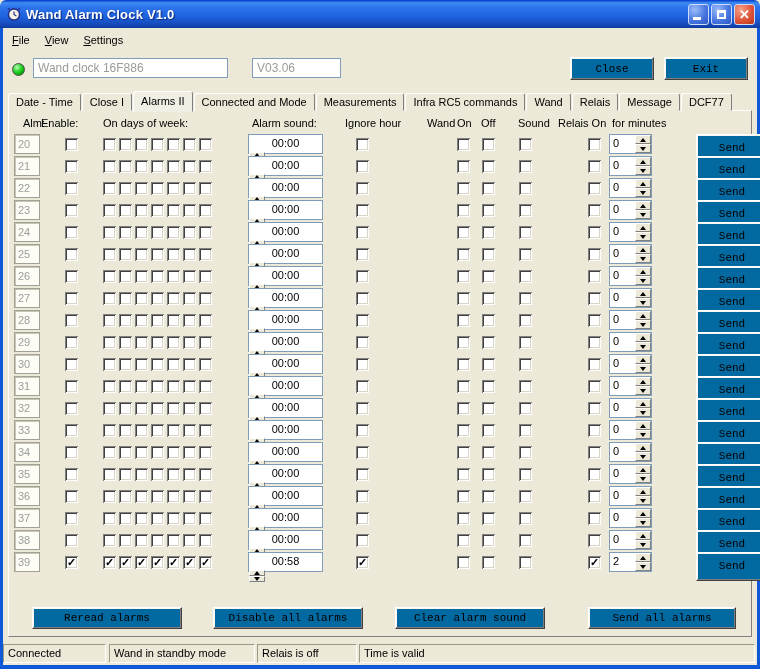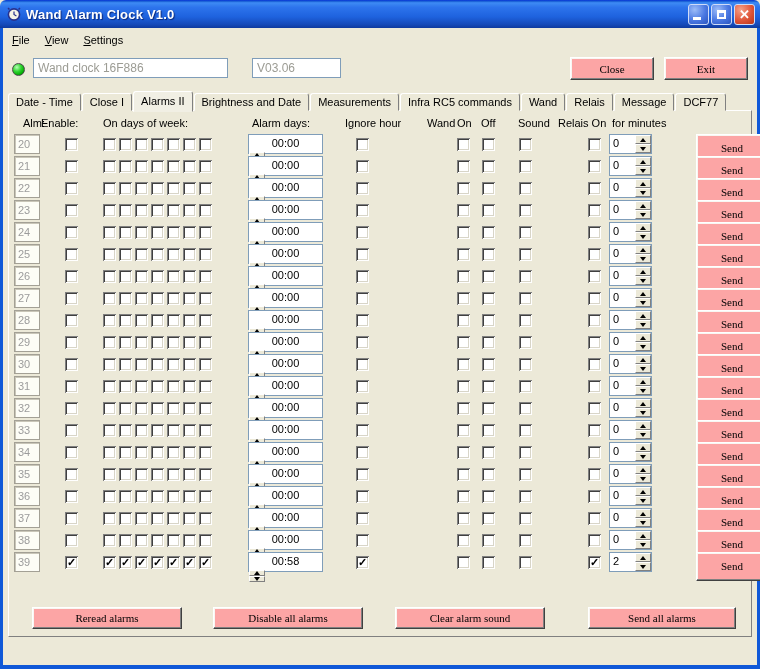--- a/index.html
+++ b/index.html
@@ -46,23 +46,23 @@
     background:radial-gradient(circle at 35% 30%,#B6FFB6 0%,#33D633 40%,#00A800 75%,#007800 100%);
     border:1px solid #4A4A4A;
   }
   .xp-edit{
     position:absolute;height:20px;background:#fff;border:1px solid #7F9DB9;
     color:#9C9C94;font-family:"Liberation Sans",sans-serif;font-size:12px;padding:2px 4px;
   }
   .edit-device{left:33px;top:58px;width:195px;}
   .edit-version{left:252px;top:58px;width:89px;}
   .btn{
-    background:#fca5a5;border:1px solid;border-color:#FFFFFF #404040 #404040 #FFFFFF;
+    background:#0369a1;border:1px solid;border-color:#FFFFFF #404040 #404040 #FFFFFF;
     box-shadow:inset -1px -1px 0 #808080,inset 1px 1px 0 #F8F7F2;
-    font-family:Liberation Serif, serif;font-size:11px;color:#000;
+    font-family:Liberation Mono, monospace;font-size:11px;color:#000;
     text-align:center;padding:0;cursor:default;
   }
   .btn-close{position:absolute;left:570px;top:57px;width:84px;height:23px;}
   .btn-exit{position:absolute;left:664px;top:57px;width:84px;height:23px;}
   
   .tabstrip{position:absolute;left:8px;top:90px;height:21px;display:flex;align-items:flex-end;z-index:3;}
   .tab{
     height:18px;line-height:17px;padding:0 7px;background:#ECE9D8;
     border:1px solid;border-color:#FFFFFF #808080 #ECE9D8 #FFFFFF;
     border-radius:3px 3px 0 0;margin-right:1px;white-space:nowrap;
@@ -177,34 +177,34 @@
   <div class="led"></div>
   <div class="xp-edit edit-device">Wand clock 16F886</div>
   <div class="xp-edit edit-version">V03.06</div>
   <button class="btn btn-close">Close</button>
   <button class="btn btn-exit">Exit</button>
 
   <div class="tabstrip">
       <div class="tab">Date - Time</div>
       <div class="tab">Close I</div>
       <div class="tab active">Alarms II</div>
-      <div class="tab">Brightness and Date</div>
+      <div class="tab">Connected and Mode</div>
       <div class="tab">Measurements</div>
       <div class="tab">Infra RC5 commands</div>
       <div class="tab">Wand</div>
       <div class="tab">Relais</div>
       <div class="tab">Message</div>
       <div class="tab">DCF77</div>
     </div>
   <div class="tabpage"></div>
 
   <span class="colhead h-alm">Alm:</span>
   <span class="colhead h-enable">Enable:</span>
   <span class="colhead h-days">On days of week:</span>
-  <span class="colhead h-time">Alarm days:</span>
+  <span class="colhead h-time">Alarm sound:</span>
   <span class="colhead h-ignore">Ignore hour</span>
   <span class="colhead h-wand">Wand</span>
   <span class="colhead h-on">On</span>
   <span class="colhead h-off">Off</span>
   <span class="colhead h-sound">Sound</span>
   <span class="colhead h-relais">Relais On</span>
   <span class="colhead h-min">for minutes</span>
 
   <div class="rows">
       <div class="alarm-row">
@@ -987,13 +987,19 @@
     </div>
     <button class="btn send-btn">Send</button>
   </div>
     </div>
 
   <button class="btn foot-btn fb-0">Reread alarms</button>
   <button class="btn foot-btn fb-1">Disable all alarms</button>
   <button class="btn foot-btn fb-2">Clear alarm sound</button>
   <button class="btn foot-btn fb-3">Send all alarms</button>
 
+  <div class="statusbar">
+    <div class="status-panel sp-0">Connected</div>
+    <div class="status-panel sp-1">Wand in standby mode</div>
+    <div class="status-panel sp-2">Relais is off</div>
+    <div class="status-panel sp-3">Time is valid</div>
+  </div>
 </div>
 
 </body></html>

